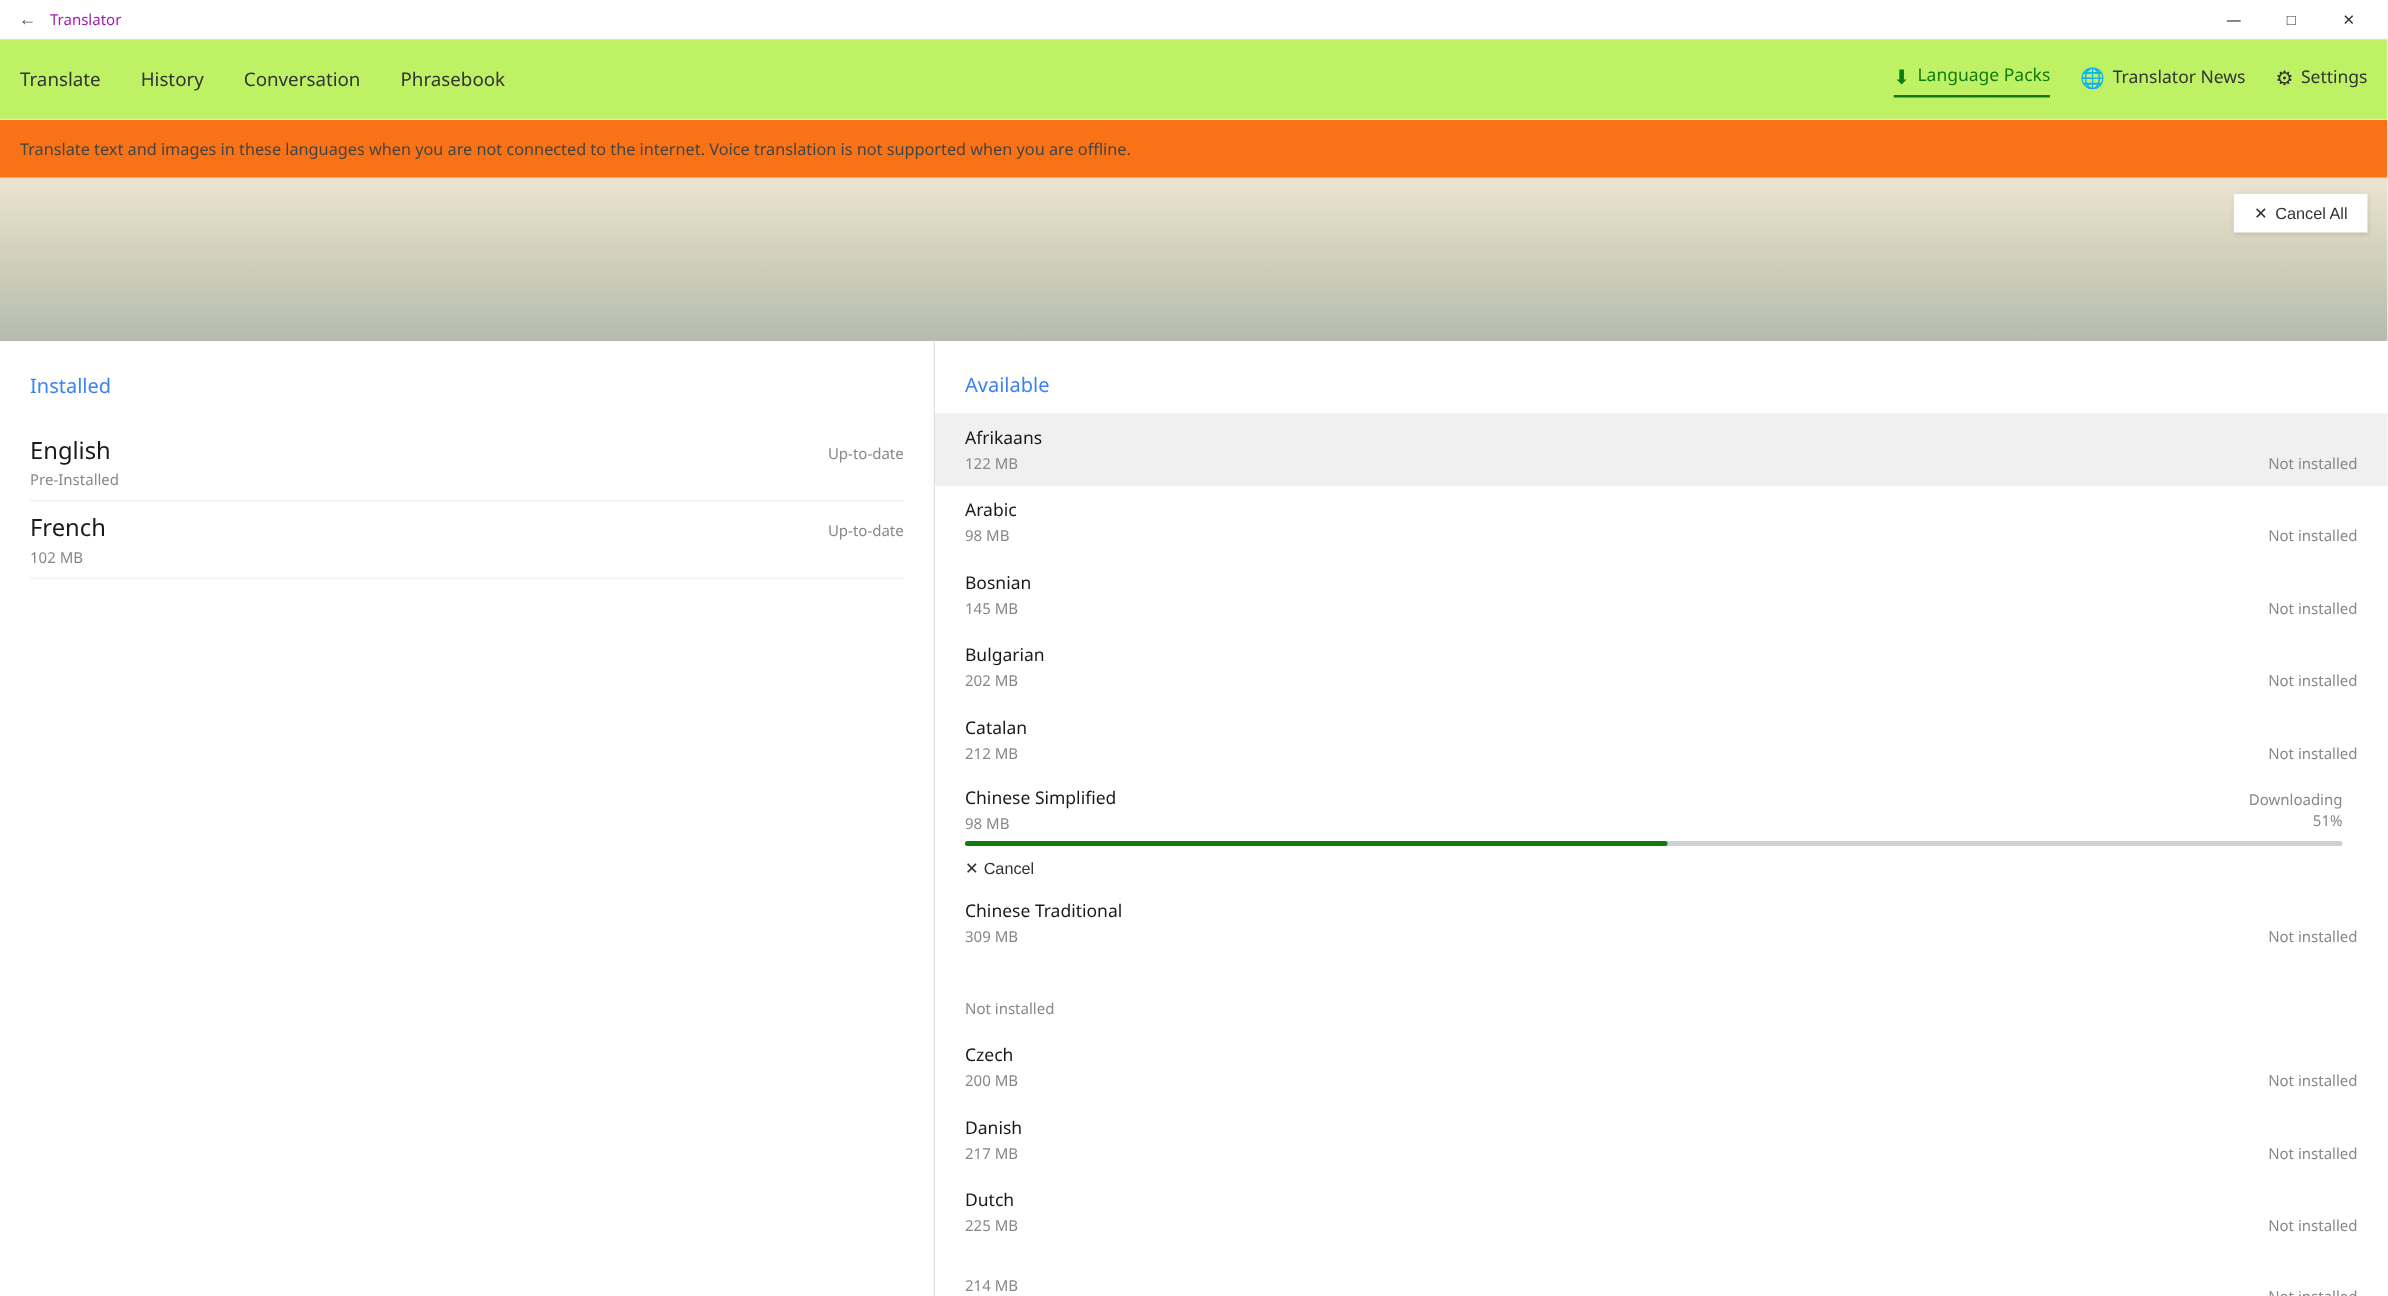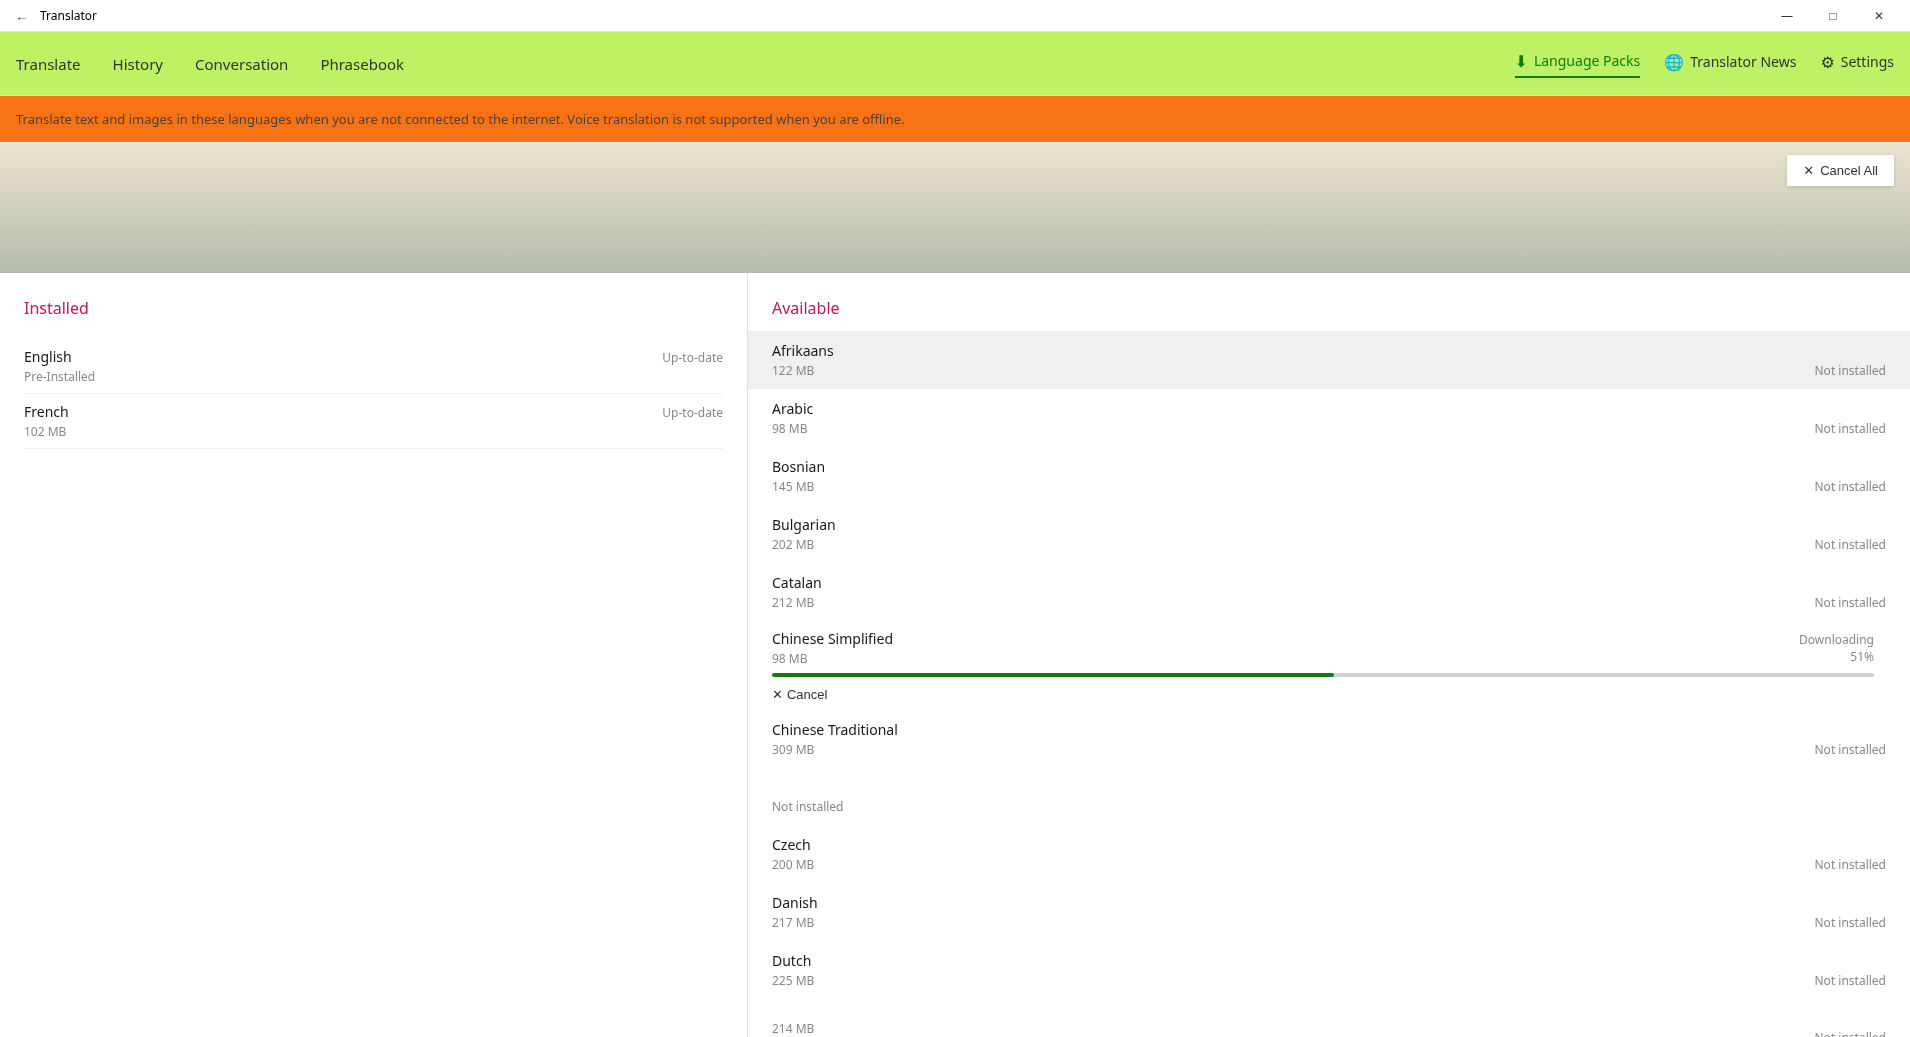--- a/index.html
+++ b/index.html
@@ -27,21 +27,21 @@
       height: 28px;
       display: flex;
       align-items: center;
       justify-content: center;
       cursor: pointer;
       color: #555;
       font-size: 14px;
     }
     .title-bar-title {
       font-size: 12px;
-      color: #000000;
+      color: #a21caf;
       margin-left: 4px;
     }
     .title-bar-controls {
       margin-left: auto;
       display: flex;
     }
     .title-bar-btn {
       width: 46px;
       height: 32px;
       display: flex;
@@ -152,35 +152,35 @@
       background: #ffffff;
       border-right: 1px solid #e0e0e0;
       padding: 24px;
       overflow-y: auto;
       position: relative;
     }
     .panel-title {
       font-size: 16px;
       font-weight: 400;
       margin-bottom: 20px;
-      color: #be185d;
+      color: #3b82f6;
     }
 
     
     .language-row {
       display: flex;
       align-items: baseline;
       padding: 8px 0;
       border-bottom: 1px solid #f0f0f0;
     }
     .lang-info {
       flex: 1;
     }
     .lang-name {
-      font-size: 14px;
+      font-size: 19px;
       color: #1a1a1a;
     }
     .lang-sub {
       font-size: 12px;
       color: #888;
       margin-top: 2px;
     }
     .lang-status {
       font-size: 12px;
       color: #888;

